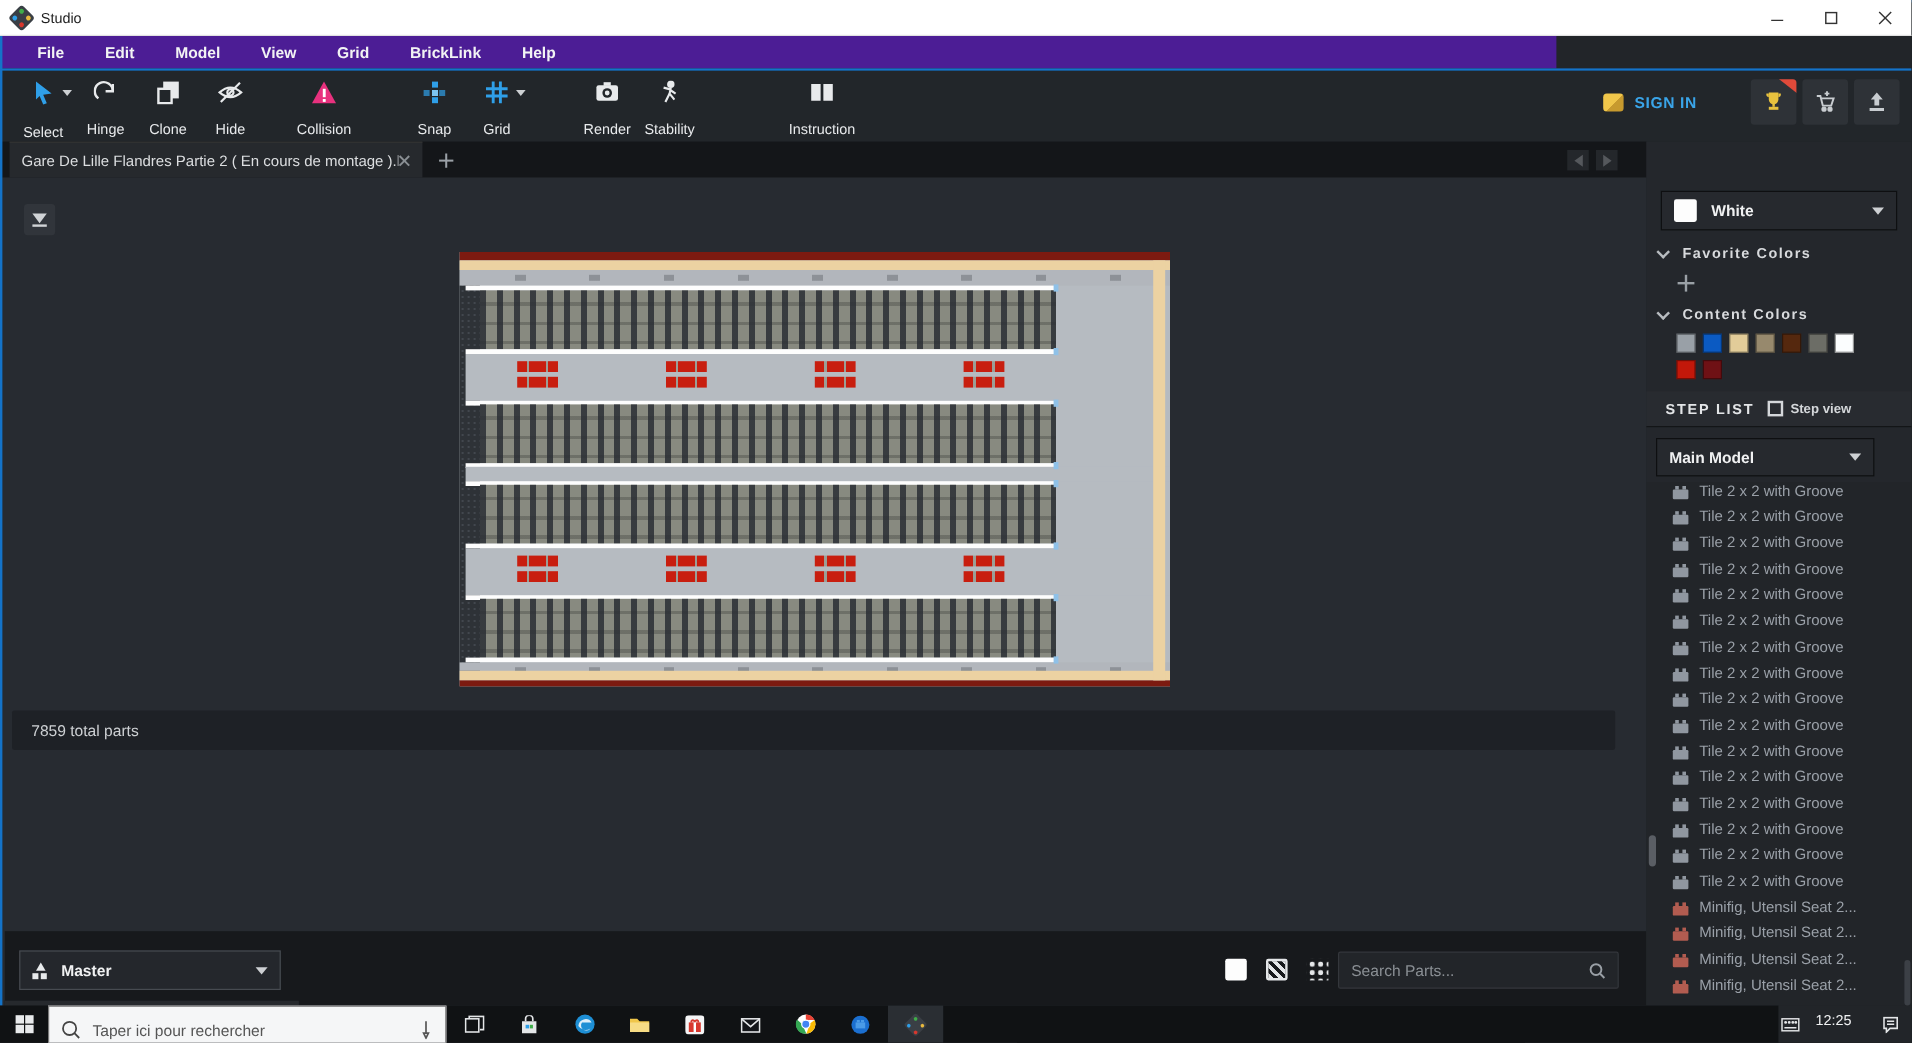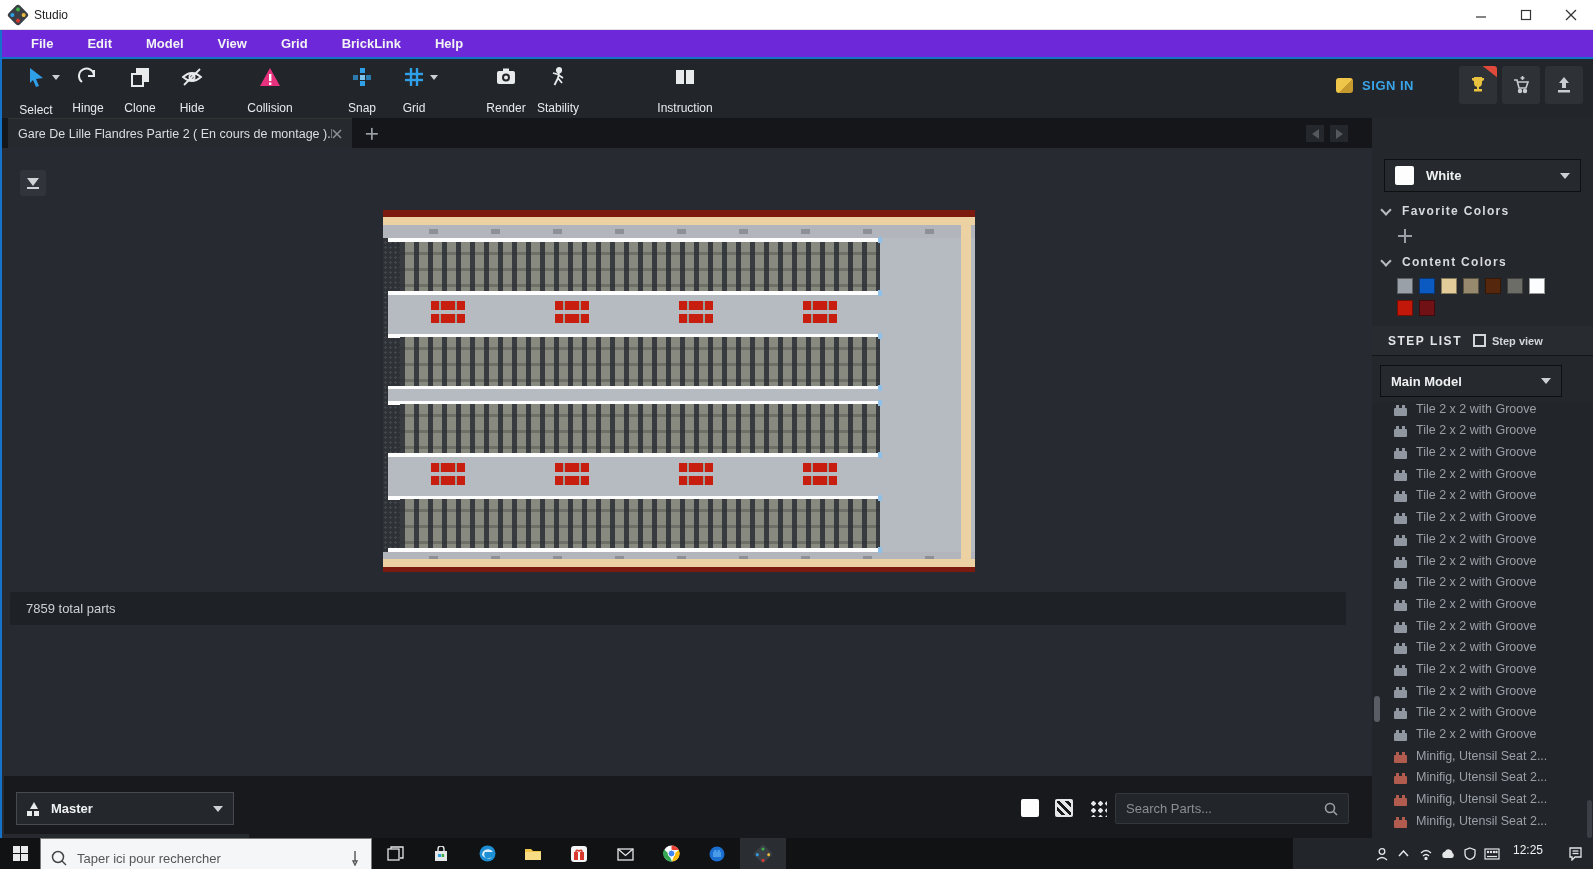--- a/index.html
+++ b/index.html
@@ -19,21 +19,21 @@
   #app-logo .d1{left:2px;top:2px;background:#3fae49}
   #app-logo .d2{right:2px;top:2px;background:#e8b93e}
   #app-logo .d3{left:2px;bottom:2px;background:#2f9fe8}
   #app-logo .d4{right:2px;bottom:2px;background:#d8382e}
   #title-text{left:34px;top:8px;font-size:12px;color:#1d1d1d}
   .wbtn{top:0;width:45px;height:30px;display:flex;align-items:center;justify-content:center}
   .wbtn svg{stroke:#333;stroke-width:1.2;fill:none}
   #btn-min{left:1458px}#btn-max{left:1503px}#btn-close{left:1548px}
 
   
-  #menubar{left:0;top:30px;width:1593px;height:27px;background:#6d28d9;display:flex;align-items:center;padding-left:14px}
+  #menubar{left:0;top:30px;width:1297px;height:27px;background:#4c1d95;display:flex;align-items:center;padding-left:14px}
   .menu-item{color:#f2f3f4;font-size:13px;font-weight:bold;padding:0 17px;line-height:27px;cursor:default}
   #menu-underline{left:0;top:57px;width:1593px;height:2px;background:#1473c8}
 
   
   #toolbar{left:0;top:59px;width:1593px;height:59px;background:#22262a;display:flex;align-items:flex-start;padding-left:10px}
   .tbtn{width:52px;height:56px;display:flex;flex-direction:column;align-items:center;justify-content:flex-start;padding-top:8px;position:relative}
   .tbtn .ticon{height:24px;display:flex;align-items:center;justify-content:center}
   .tbtn .tlabel{font-size:12px;color:#e8eaec;margin-top:14px;white-space:nowrap}
   .tcaret{width:0;height:0;border-left:4px solid transparent;border-right:4px solid transparent;border-top:5px solid #cdd0d3;position:absolute;right:2px;top:16px}
   .gap1{width:26px}.gap2{width:40px}
@@ -122,21 +122,21 @@
   #step-items{position:absolute;left:0;top:284px;width:221px;height:436px;overflow:hidden;background:#222529}
   #step-items-inner{margin-top:-8px}
   .step-item{height:21.7px;display:flex;align-items:flex-end;padding-left:22px}
   .mini-brick{width:13px;height:8px;background:var(--c);border-radius:1px;position:relative;margin-right:9px;flex:none}
   .mini-brick::before{content:'';position:absolute;top:-3px;left:2px;width:3px;height:3px;background:var(--c);box-shadow:6px 0 var(--c)}
   .step-label{font-size:12.5px;color:#9aa0a8;white-space:nowrap}
   #step-scroll-left{position:absolute;left:2px;top:578px;width:6px;height:26px;background:#5a5e64;border-radius:3px}
   #step-scroll-right{position:absolute;right:1px;top:682px;width:5px;height:38px;background:#3c4046;border-radius:3px}
 
   
-  #taskbar{left:0;top:838px;width:1293px;height:31px;background:#101214;display:flex;align-items:flex-start;z-index:70}
+  #taskbar{left:0;top:838px;width:1482px;height:31px;background:#101214;display:flex;align-items:flex-start;z-index:70}
   #start-btn{width:40px;height:31px;display:flex;align-items:center;justify-content:center}
   #win-logo{width:15px;height:15px;display:grid;grid-template-columns:7px 7px;grid-template-rows:7px 7px;gap:1px}
   #win-logo i{background:#e8eaec}
   #tb-search{width:332px;height:40px;background:#f5f6f7;border:1px solid #7a7a7a;display:flex;align-items:center;padding:0 10px;margin-top:0}
   #tb-search input{flex:1;border:none;outline:none;background:transparent;font-size:13px;color:#333;font-family:"Liberation Sans",sans-serif}
   #tb-search input::placeholder{color:#555}
   .tb-icon{width:46px;height:31px;display:flex;align-items:center;justify-content:center}
   #tb-studio{background:#2a2e33}
   #tb-studio .dia{width:14px;height:14px;background:#3a3f45;transform:rotate(45deg);border-radius:2px;position:relative}
   #tb-studio .dia i{position:absolute;width:3px;height:3px;border-radius:50%}

